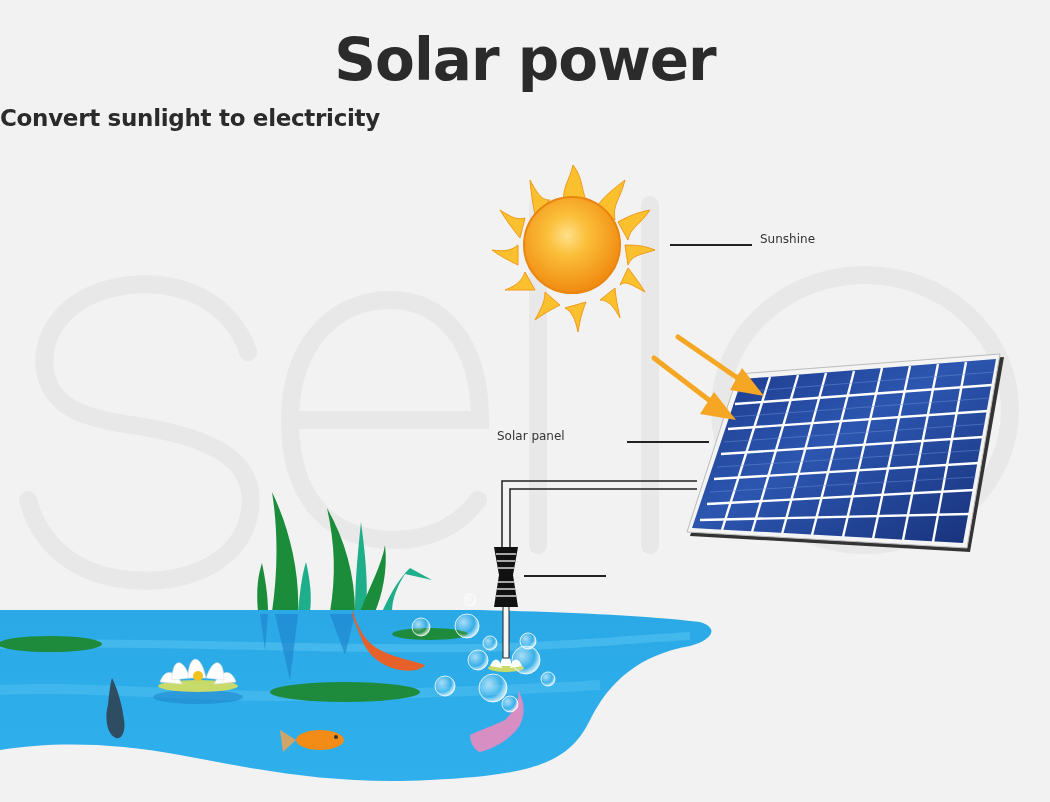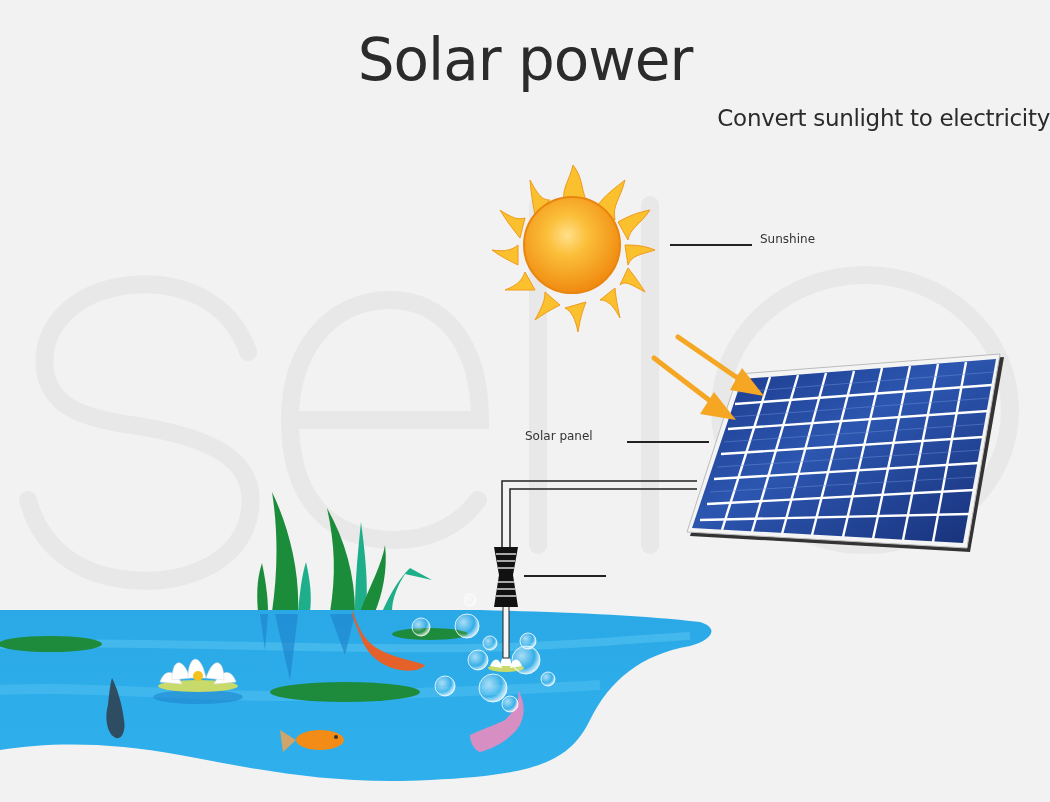--- a/index.html
+++ b/index.html
@@ -4,26 +4,26 @@
 <style>
   html, body { margin: 0; padding: 0; }
   body {
     width: 1050px; height: 802px; overflow: hidden;
     background: #f2f2f2; position: relative;
     font-family: "Liberation Sans", "DejaVu Sans", sans-serif;
   }
   .stage { position: absolute; left: 0; top: 0; width: 1050px; height: 802px; }
   .title {
     position: absolute; left: 0; width: 1050px; top: 26px; text-align: center;
-    font-family: "DejaVu Sans", sans-serif; font-weight: normal;
+    font-family: "DejaVu Sans", sans-serif; font-weight: bold;
     font-size: 58px; letter-spacing: -1px; color: #2b2b2b; margin: 0;
   }
   .subtitle {
-    position: absolute; left: 0; width: 1050px; top: 105px; text-align: right;
-    font-family: "DejaVu Sans", sans-serif; font-weight: normal;
+    position: absolute; left: 0; width: 1050px; top: 105px; text-align: left;
+    font-family: "DejaVu Sans", sans-serif; font-weight: bold;
     font-size: 23px; color: #2b2b2b; letter-spacing: -0.3px;
   }
   .label {
     position: absolute; font-family: "DejaVu Sans", sans-serif;
     font-size: 12px; color: #333; white-space: nowrap; line-height: 1;
   }
   .leader { position: absolute; height: 1.5px; background: #222; }
   svg.art { position: absolute; left: 0; top: 0; }
 </style>
 </head>
@@ -210,17 +210,17 @@
         <line x1="498" y1="582" x2="514" y2="582"></line>
         <line x1="497" y1="589" x2="515" y2="589"></line>
         <line x1="496" y1="596" x2="516" y2="596"></line>
       </g>
     </g>
   </svg>
 
   <div class="leader" style="left:670px; top:244px; width:82px;"></div>
   <div class="label" style="left:760px; top:233px;">Sunshine</div>
 
-  <div class="label" style="left:525px; top:430px;">Solar panel</div>
+  <div class="label" style="left:497px; top:430px;">Solar panel</div>
   <div class="leader" style="left:627px; top:441px; width:82px;"></div>
 
   <div class="leader" style="left:524px; top:575px; width:82px;"></div>
 </div>
 
 </body></html>

